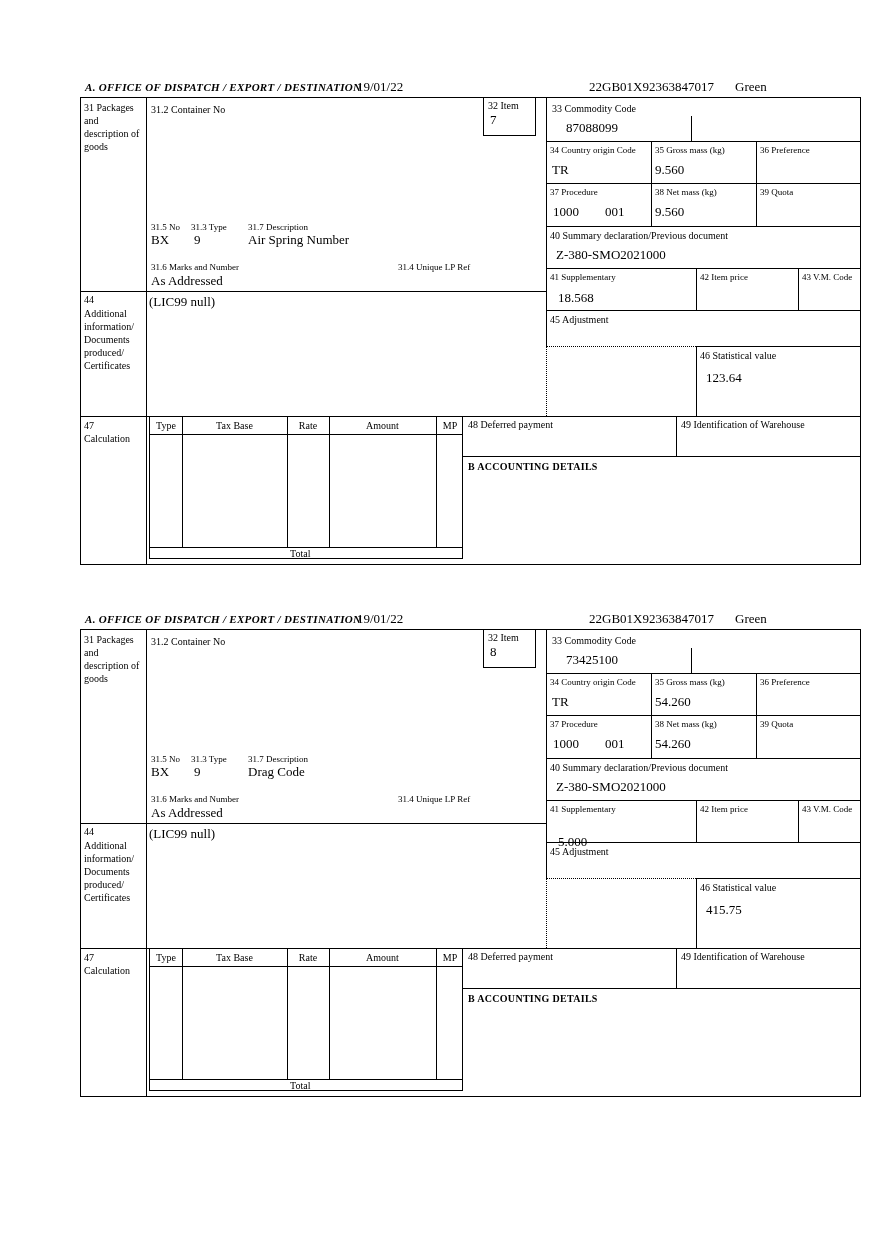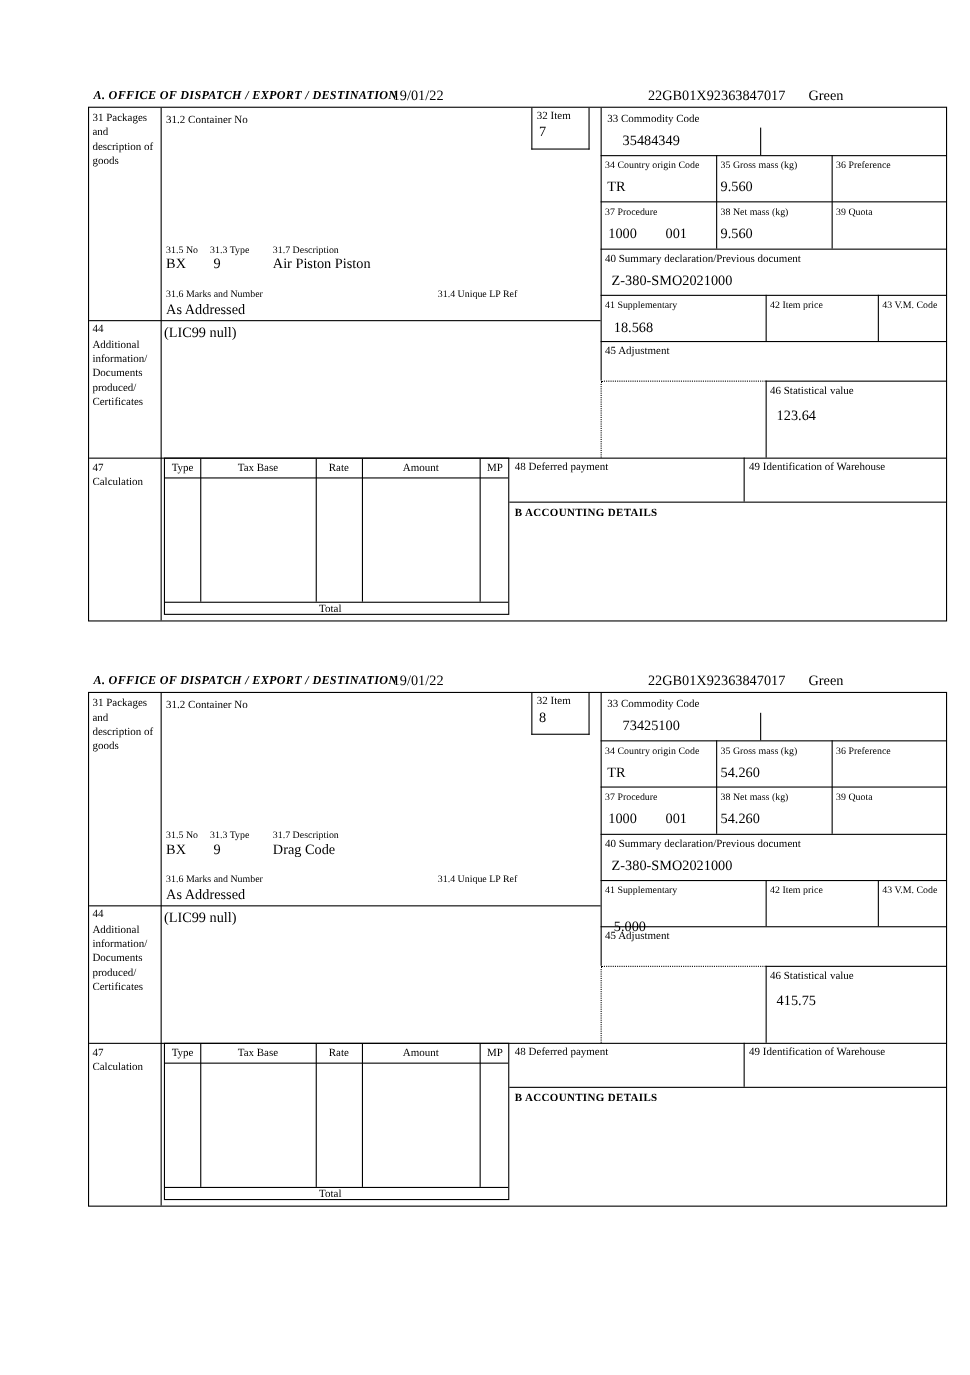--- a/index.html
+++ b/index.html
@@ -75,30 +75,30 @@
       <div class="b32">
         <span class="lbl" style="left:4px;top:2px">32 Item</span>
         <span class="val" style="left:6px;top:14px">7</span>
       </div>
 
       <span class="lbl-sm" style="left:70px;top:124px">31.5 No</span>
       <span class="lbl-sm" style="left:110px;top:124px">31.3 Type</span>
       <span class="lbl-sm" style="left:167px;top:124px">31.7 Description</span>
       <span class="val" style="left:70px;top:134px">BX</span>
       <span class="val" style="left:113px;top:134px">9</span>
-      <span class="val" style="left:167px;top:134px">Air Piston Piston</span>
+      <span class="val" style="left:167px;top:134px">Air Spring Number</span>
 
       <span class="lbl-sm" style="left:70px;top:164px">31.6 Marks and Number</span>
       <span class="lbl-sm" style="left:317px;top:164px">31.4 Unique LP Ref</span>
       <span class="val" style="left:70px;top:175px">As Addressed</span>
 
       <span class="val" style="left:68px;top:196px">(LIC99 null)</span>
 
       <span class="lbl" style="left:471px;top:5px">33 Commodity Code</span>
-      <span class="val" style="left:485px;top:22px">35484349</span>
+      <span class="val" style="left:485px;top:22px">87088099</span>
 
       <span class="lbl-sm" style="left:469px;top:47px">34 Country origin Code</span>
       <span class="lbl-sm" style="left:574px;top:47px">35 Gross mass (kg)</span>
       <span class="lbl-sm" style="left:679px;top:47px">36 Preference</span>
       <span class="val" style="left:471px;top:64px">TR</span>
       <span class="val" style="left:574px;top:64px">9.560</span>
 
       <span class="lbl-sm" style="left:469px;top:89px">37 Procedure</span>
       <span class="lbl-sm" style="left:574px;top:89px">38 Net mass (kg)</span>
       <span class="lbl-sm" style="left:679px;top:89px">39 Quota</span>

